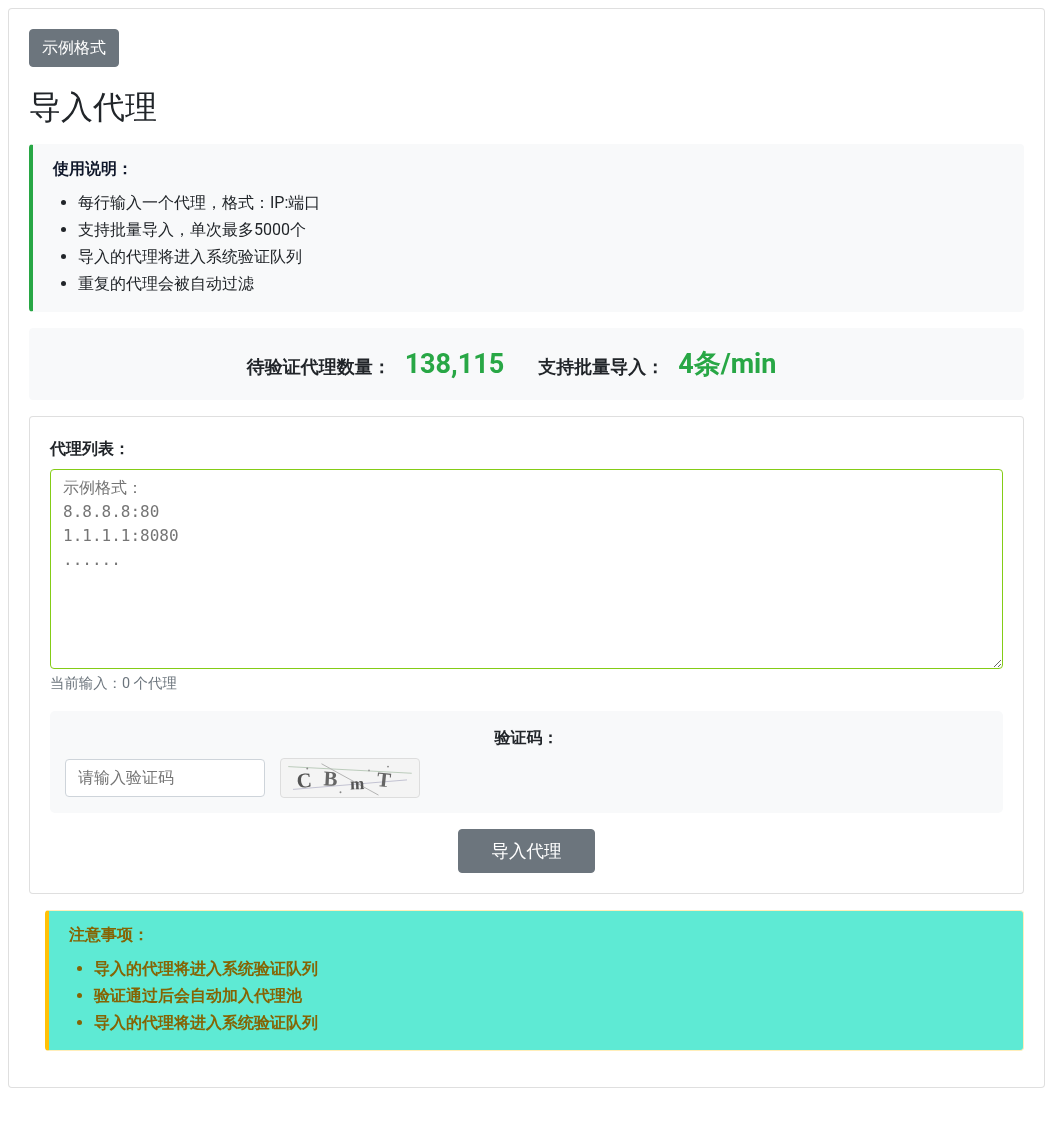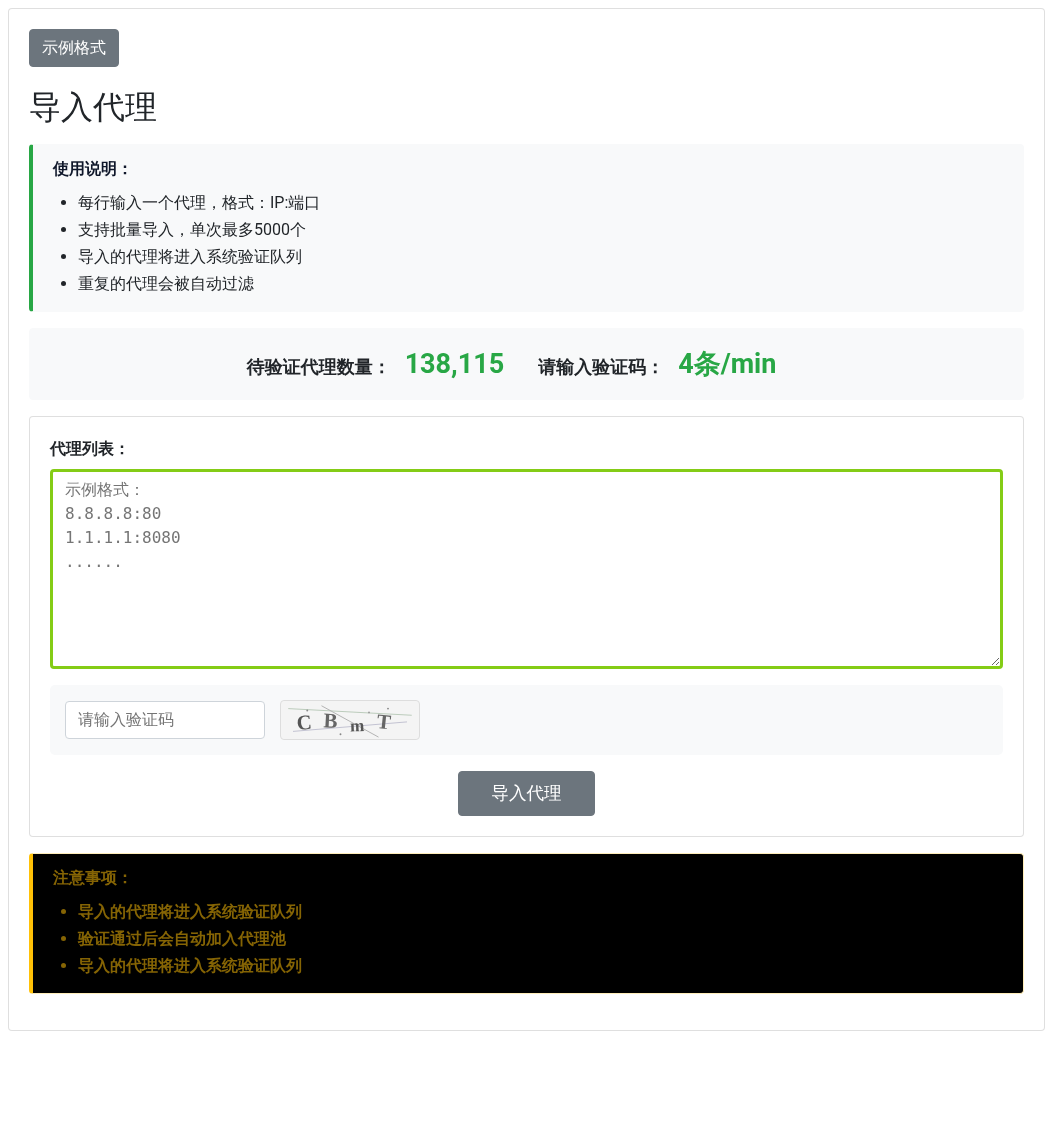--- a/index.html
+++ b/index.html
@@ -108,21 +108,21 @@
       text-align: center;
     }
     .form-control {
       display: block;
       width: 100%;
       padding: 0.375rem 0.75rem;
       font-size: 1rem;
       line-height: 1.5;
       color: #495057;
       background-color: #fff;
-      border: 3px solid #84cc16;
+      border: 1px solid #84cc16;
       border-radius: 0.25rem;
       font-family: monospace;
     }
     textarea.form-control {
       height: 200px;
       resize: vertical;
     }
     .input-count {
       color: #6c757d;
       font-size: 0.9rem;
@@ -166,23 +166,24 @@
     }
     .btn-primary {
       color: #fff;
       background-color: #6c757d;
       border-color: #6c757d;
       padding: 0.5rem 2rem;
       font-size: 1.1rem;
     }
     .alert-warning {
       color: #856404;
-      background-color: #000000;
+      background-color: #5eead4;
       border-color: #ffeeba;
       border-left: 4px solid #ffc107;
+      margin-left: 16px;
     }
     .alert-warning-title {
       color: #856404;
       font-weight: bold;
       margin-bottom: 10px;
     }
     .alert-warning ul {
       margin-top: 5px;
       margin-bottom: 0;
       padding-left: 25px;
@@ -207,34 +208,38 @@
       <li>每行输入一个代理，格式：IP:端口</li>
       <li>支持批量导入，单次最多5000个</li>
       <li>导入的代理将进入系统验证队列</li>
       <li>重复的代理会被自动过滤</li>
     </ul>
   </div>
 
   <div class="alert alert-info">
     <span class="stat-label">待验证代理数量：</span>
     <span class="stat-value">138,115</span>
-    <span class="stat-label">请输入验证码：</span>
+    <span class="stat-label">支持批量导入：</span>
     <span class="stat-value">4条/min</span>
   </div>
 
   <div class="card">
     <div class="form-group">
       <label>代理列表：</label>
       <textarea class="form-control" placeholder="示例格式：
 8.8.8.8:80
 1.1.1.1:8080
 ......" style=""></textarea>
+      <div class="input-count">
+        <span>当前输入：</span><span>0</span><span> 个代理</span>
+      </div>
     </div>
 
     <div class="form-group captcha-group">
+      <label>验证码：</label>
       <div class="input-group-captcha">
         <input type="text" class="captcha-input" placeholder="请输入验证码" style="">
         <svg class="captcha-image" viewBox="0 0 140 40" xmlns="http://www.w3.org/2000/svg">
           <rect width="140" height="40" fill="#f4f4f4"></rect>
           <line x1="5" y1="8" x2="135" y2="15" stroke="#b8c9b8" stroke-width="1"></line>
           <line x1="10" y1="32" x2="130" y2="22" stroke="#c0c0d0" stroke-width="1"></line>
           <line x1="40" y1="5" x2="100" y2="38" stroke="#b0b0b0" stroke-width="1"></line>
           <text x="14" y="30" font-size="22" font-weight="bold" fill="#555" font-family="serif" transform="rotate(-5 20 25)">C</text>
           <text x="42" y="28" font-size="22" font-weight="bold" fill="#666" font-family="serif" transform="rotate(3 48 25)">B</text>
           <text x="70" y="32" font-size="18" font-weight="bold" fill="#555" font-family="serif" transform="rotate(-2 76 28)">m</text>

